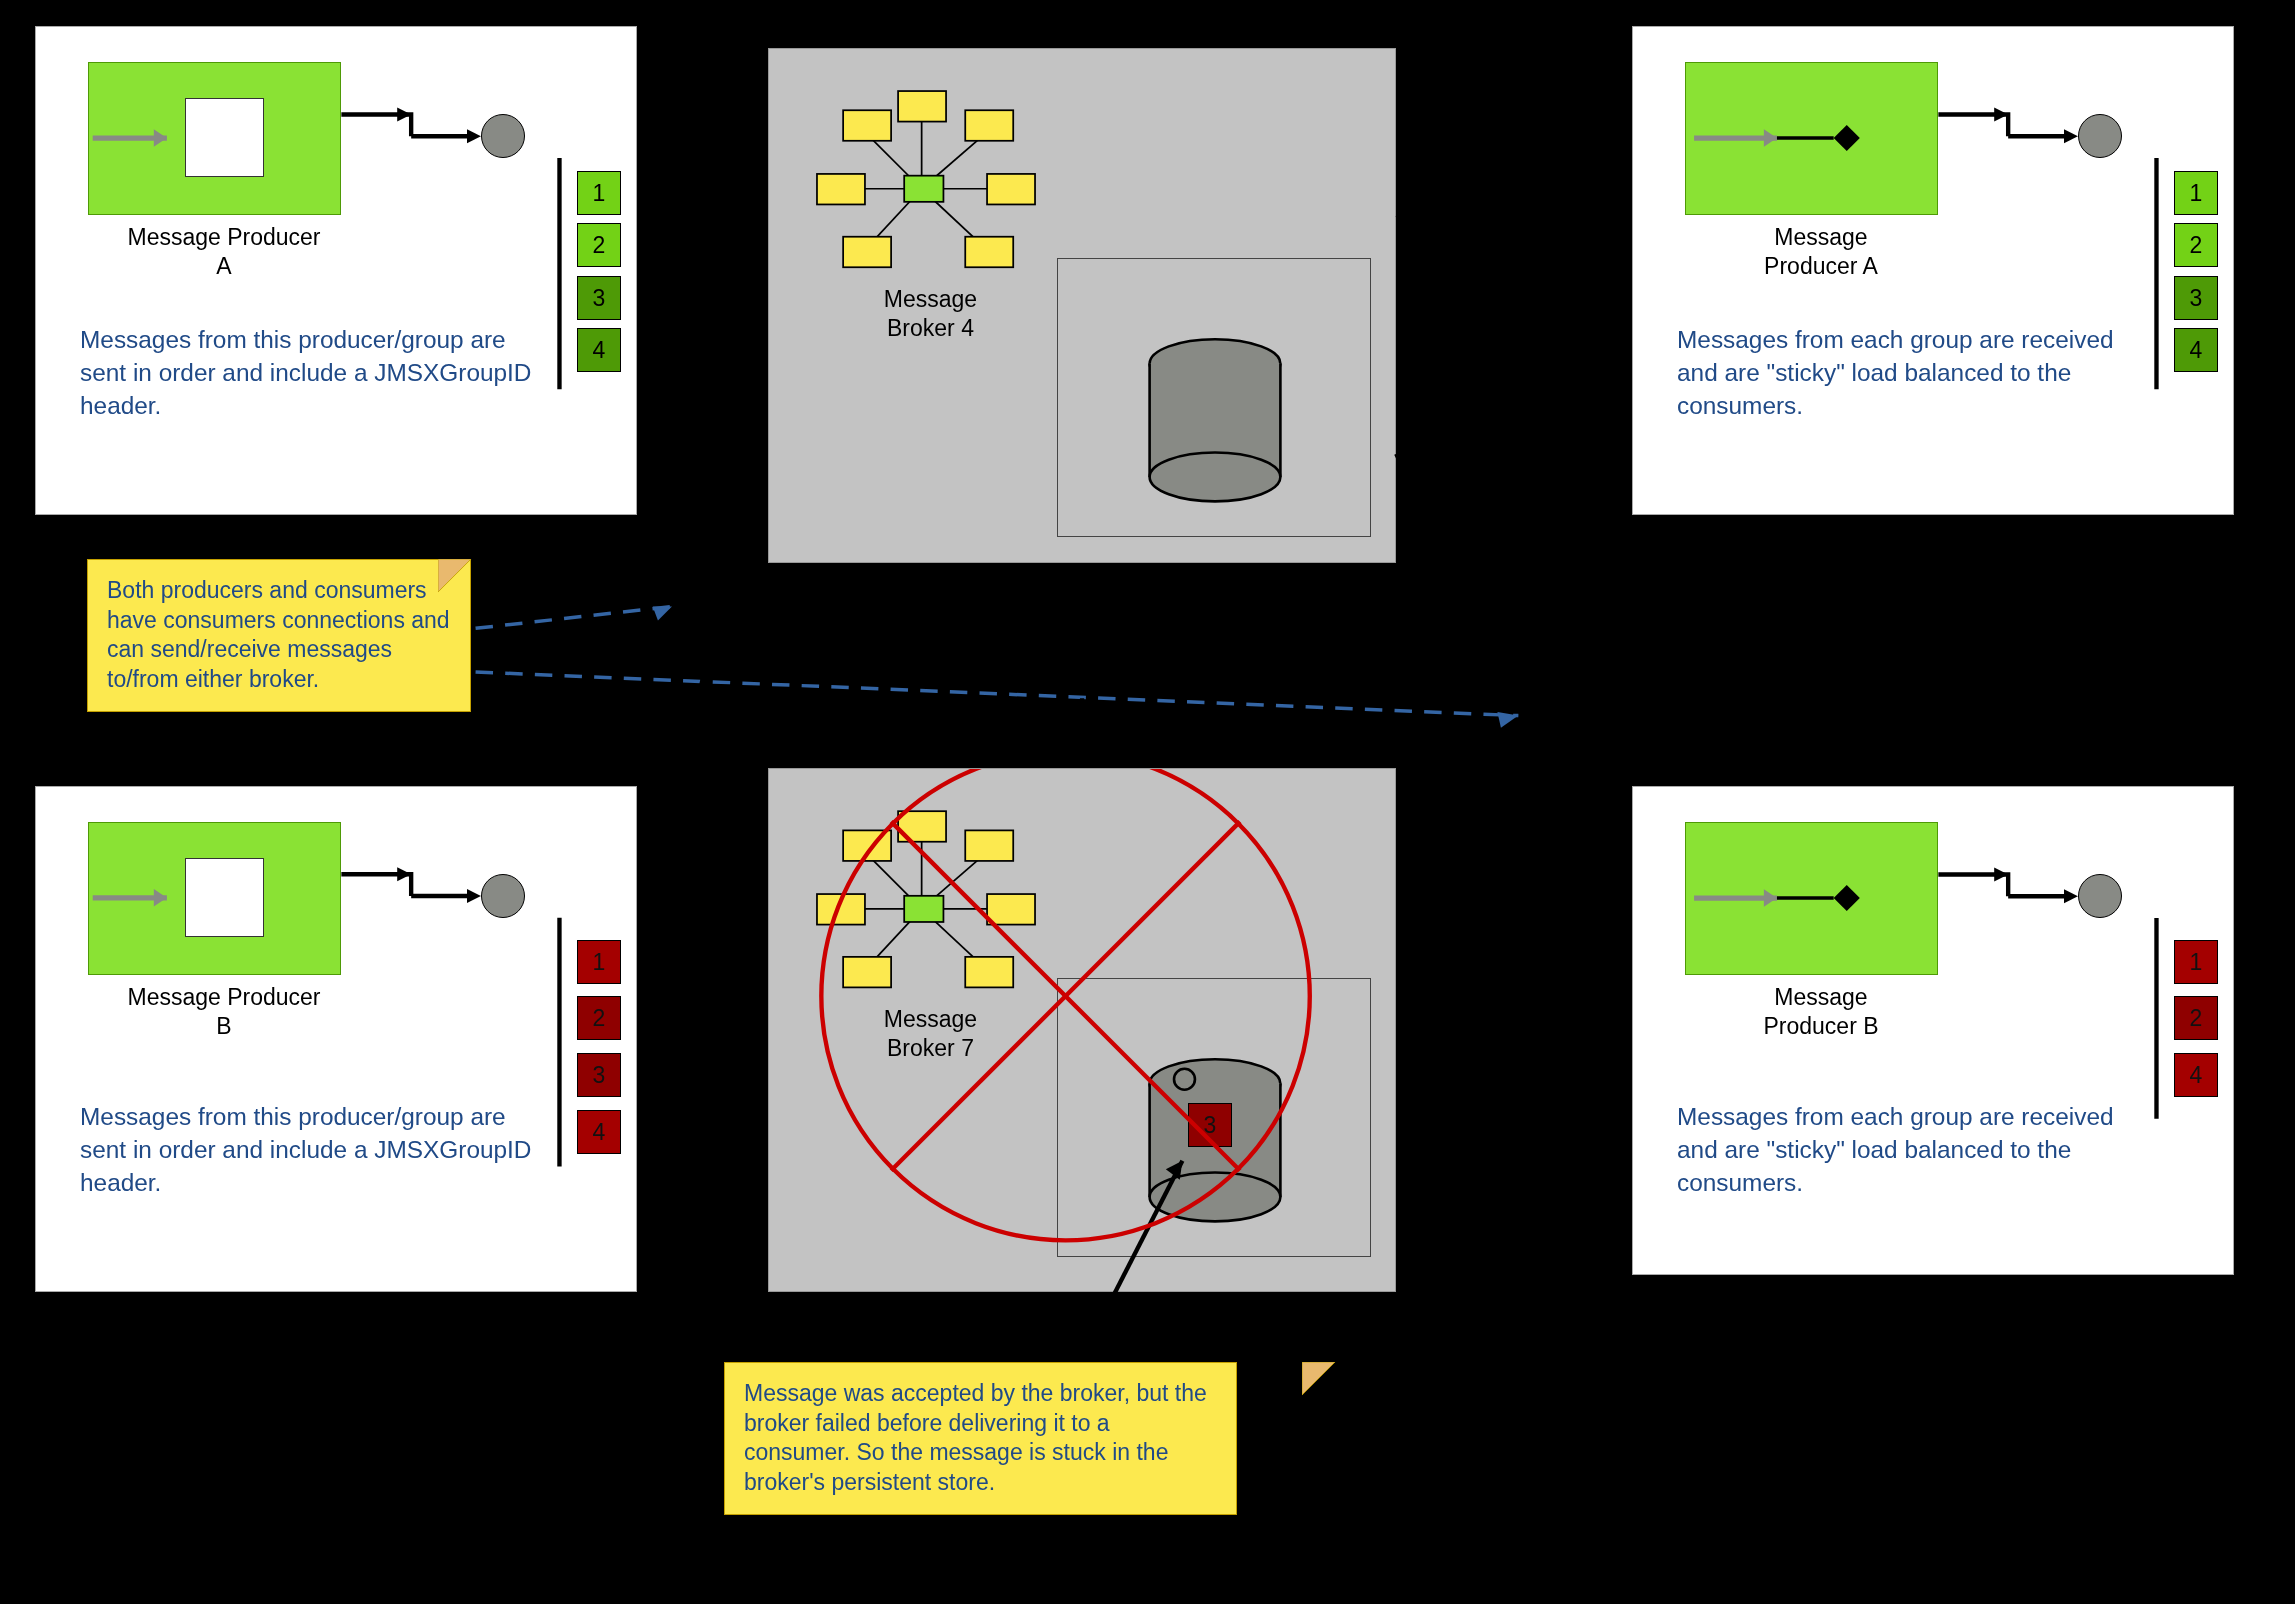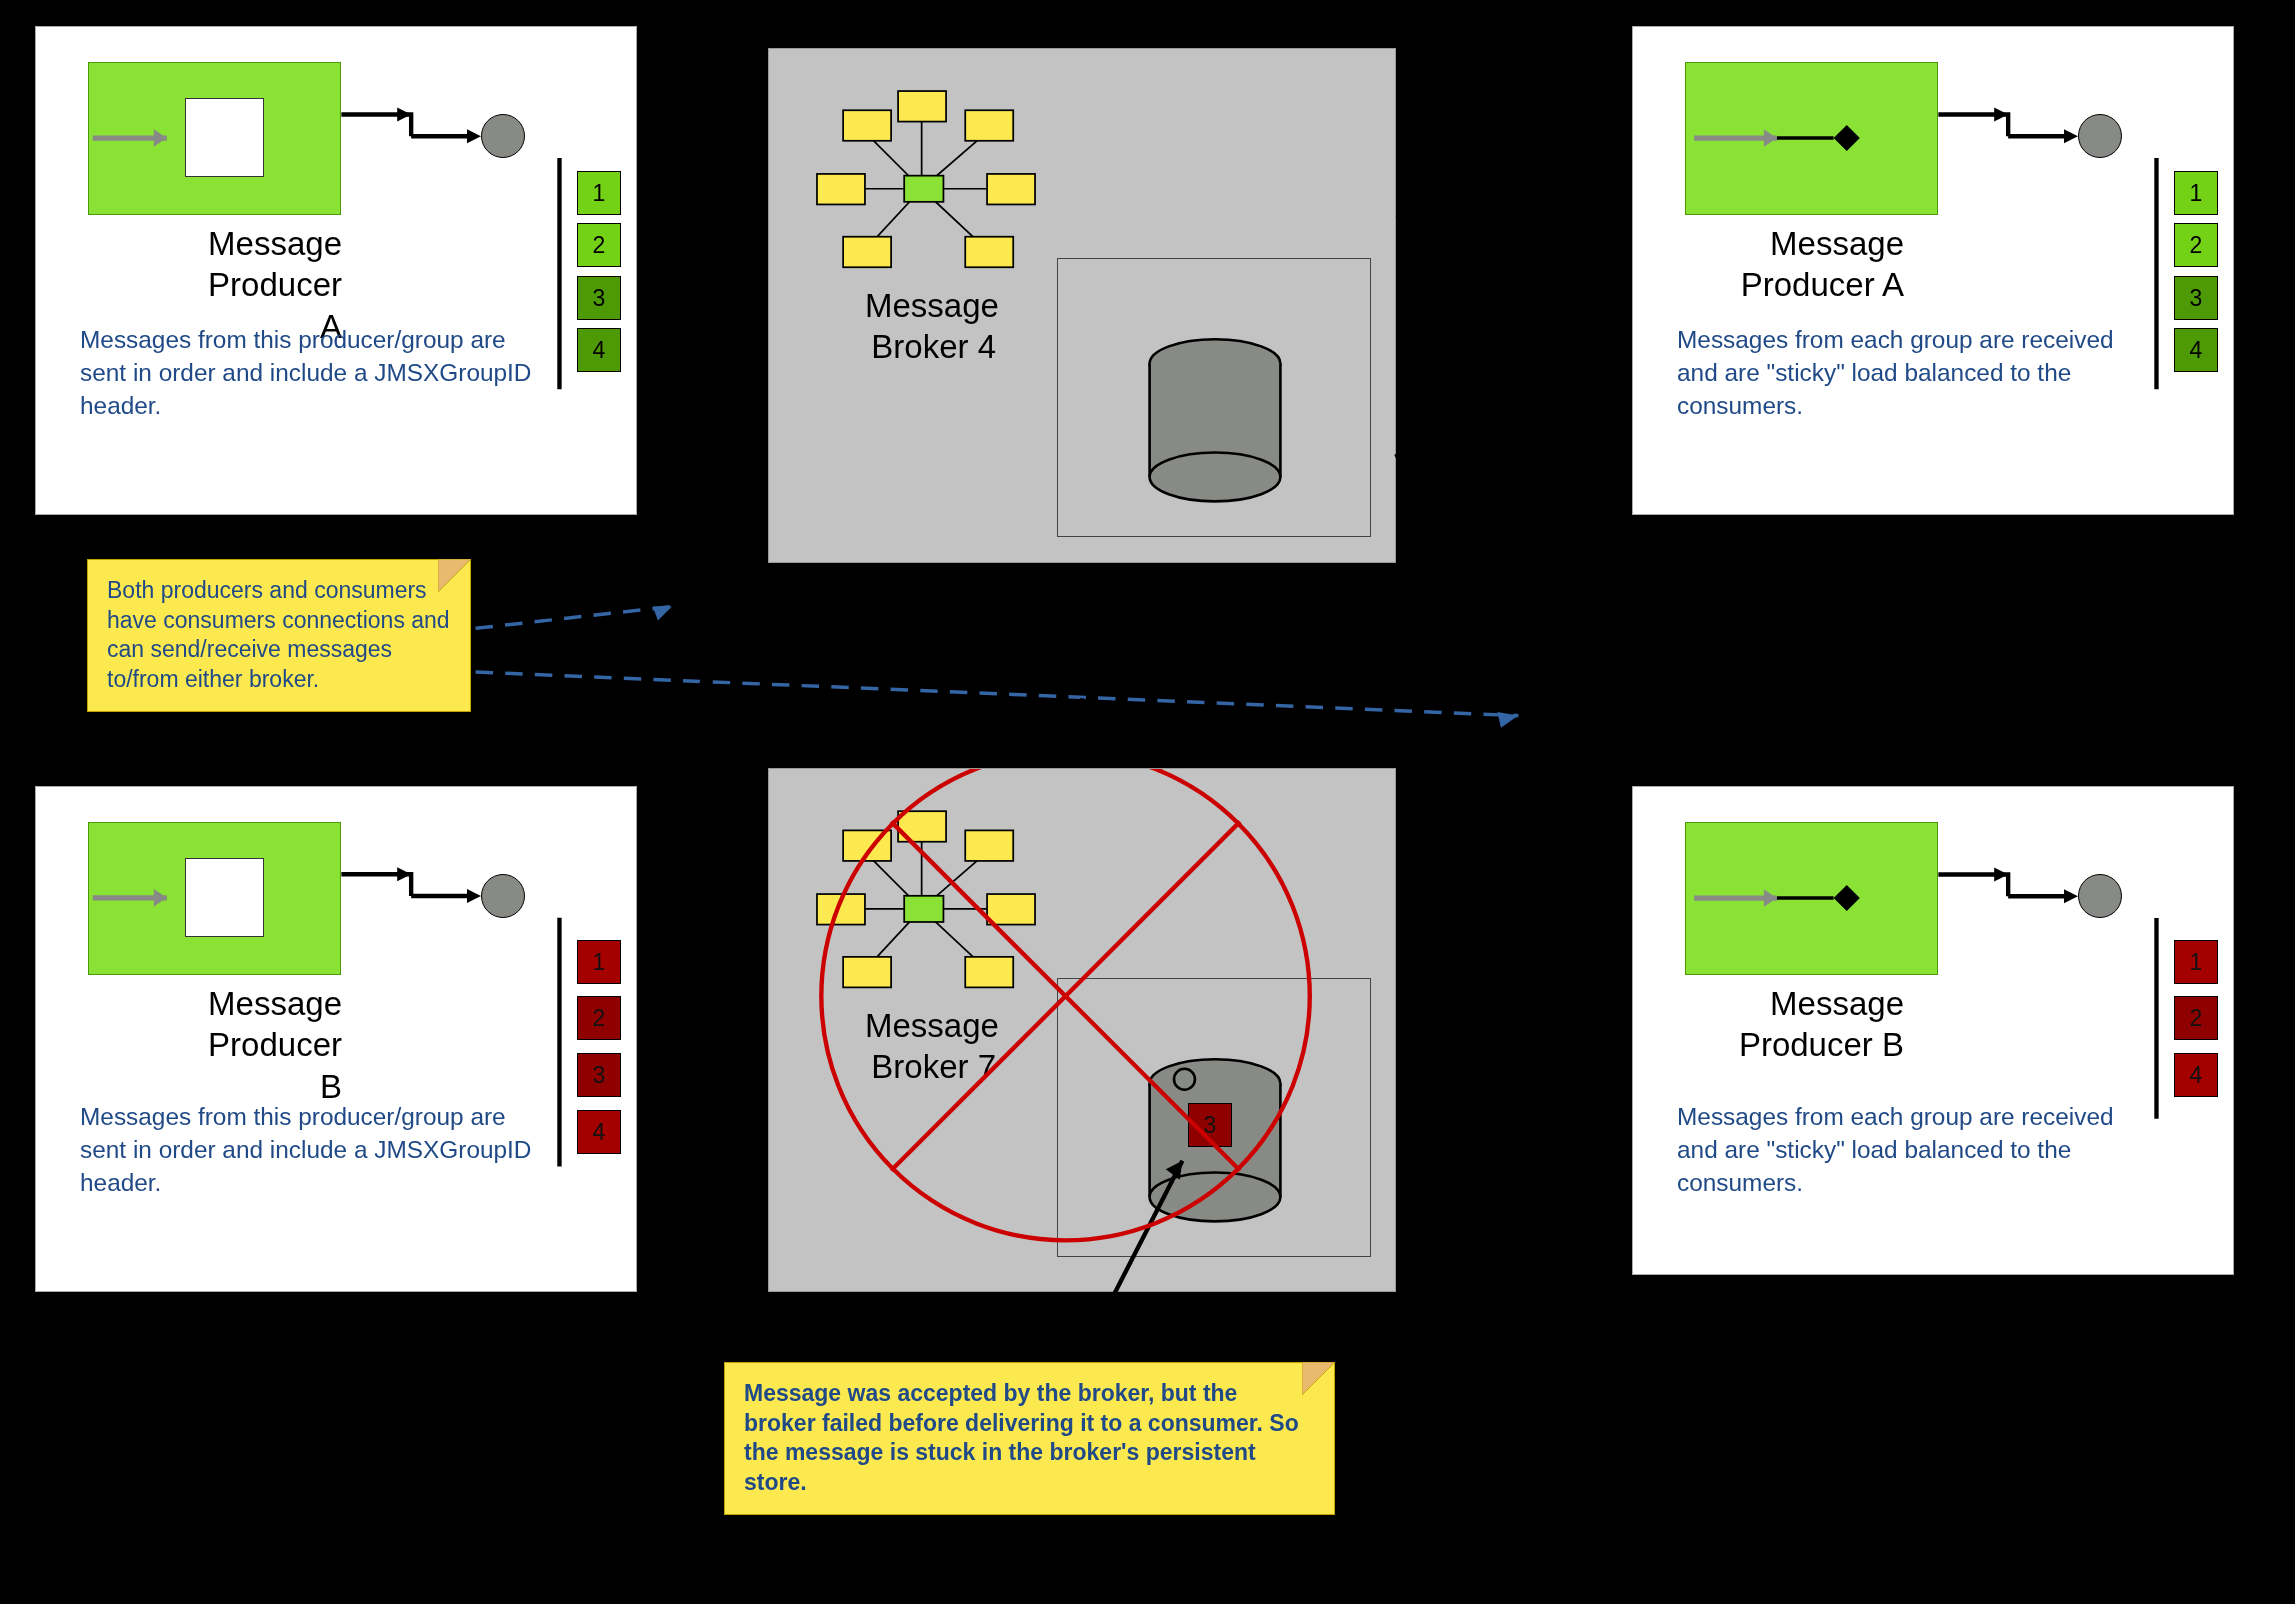--- a/index.html
+++ b/index.html
@@ -41,23 +41,23 @@
     justify-content: center;
     font-size: 23px;
     color: #000;
   }
   .green-badge { background: #73d216; }
   .green-badge-dark { background: #4e9a06; }
   .red-badge { background: #a40000; color: #111; }
   .red-badge-dark { background: #8f0000; color: #111; }
   .label {
     position: absolute;
-    font-size: 33px;
+    font-size: 23px;
     color: #000;
-    text-align: right;
+    text-align: center;
     line-height: 1.25;
   }
   .desc {
     position: absolute;
     font-size: 24.4px;
     color: #204a87;
     line-height: 1.35;
   }
   .sticky {
     position: absolute;
@@ -269,21 +269,21 @@
     <line x1="140" y1="60" x2="540" y2="460" stroke="#cc0000" stroke-width="5"></line>
     <line x1="540" y1="60" x2="140" y2="460" stroke="#cc0000" stroke-width="5"></line>
   </svg>
 </div>
 
 <div class="sticky" style="left:87px; top:559px; width:384px;">Both producers and consumers have consumers connections and can send/receive messages to/from either broker.</div>
 <svg class="overlay" width="87" height="87" style="left:438px; top:559px;" viewBox="0 0 100 100">
   <polygon points="0,0 38,0 0,38" fill="#e9b96e" stroke="#c4a000" stroke-width="1"></polygon>
 </svg>
 
-<div class="sticky" style="left:724px; top:1362px; width:611px;font-weight:bold;">Message was accepted by the broker, but the broker failed before delivering it to a consumer. So the message is stuck in the broker's persistent store.</div>
+<div class="sticky" style="left:724px; top:1362px; width:513px;">Message was accepted by the broker, but the broker failed before delivering it to a consumer. So the message is stuck in the broker's persistent store.</div>
 <svg class="overlay" width="87" height="87" style="left:1302px; top:1362px;" viewBox="0 0 100 100">
   <polygon points="0,0 38,0 0,38" fill="#e9b96e" stroke="#c4a000" stroke-width="1"></polygon>
 </svg>
 
 <svg class="overlay" width="2295" height="1604" style="left:0;top:0;" viewBox="0 0 2630 1838">
 
   <g stroke="#3465a4" stroke-width="4" stroke-dasharray="20 14" fill="none">
     <line x1="545" y1="720" x2="770" y2="695"></line>
     <line x1="545" y1="770" x2="1740" y2="820"></line>
   </g>

